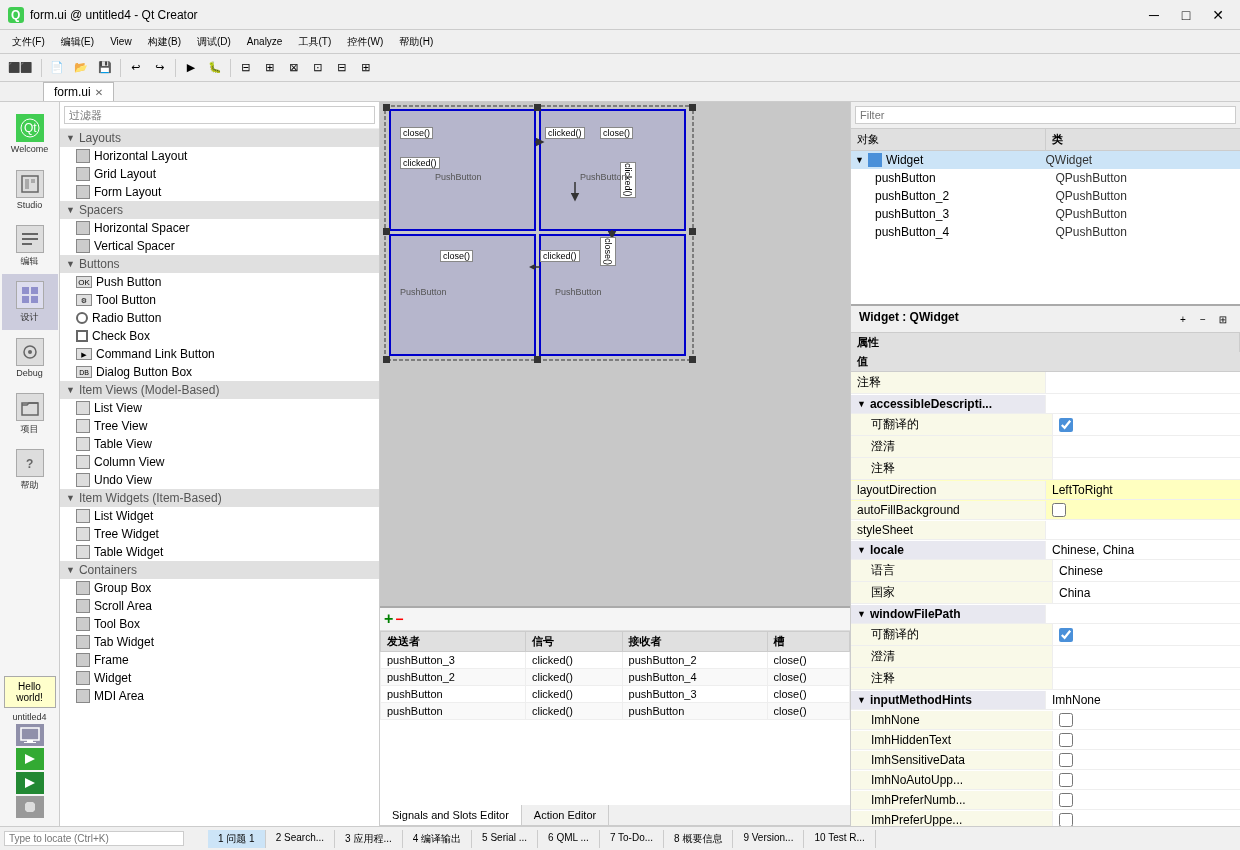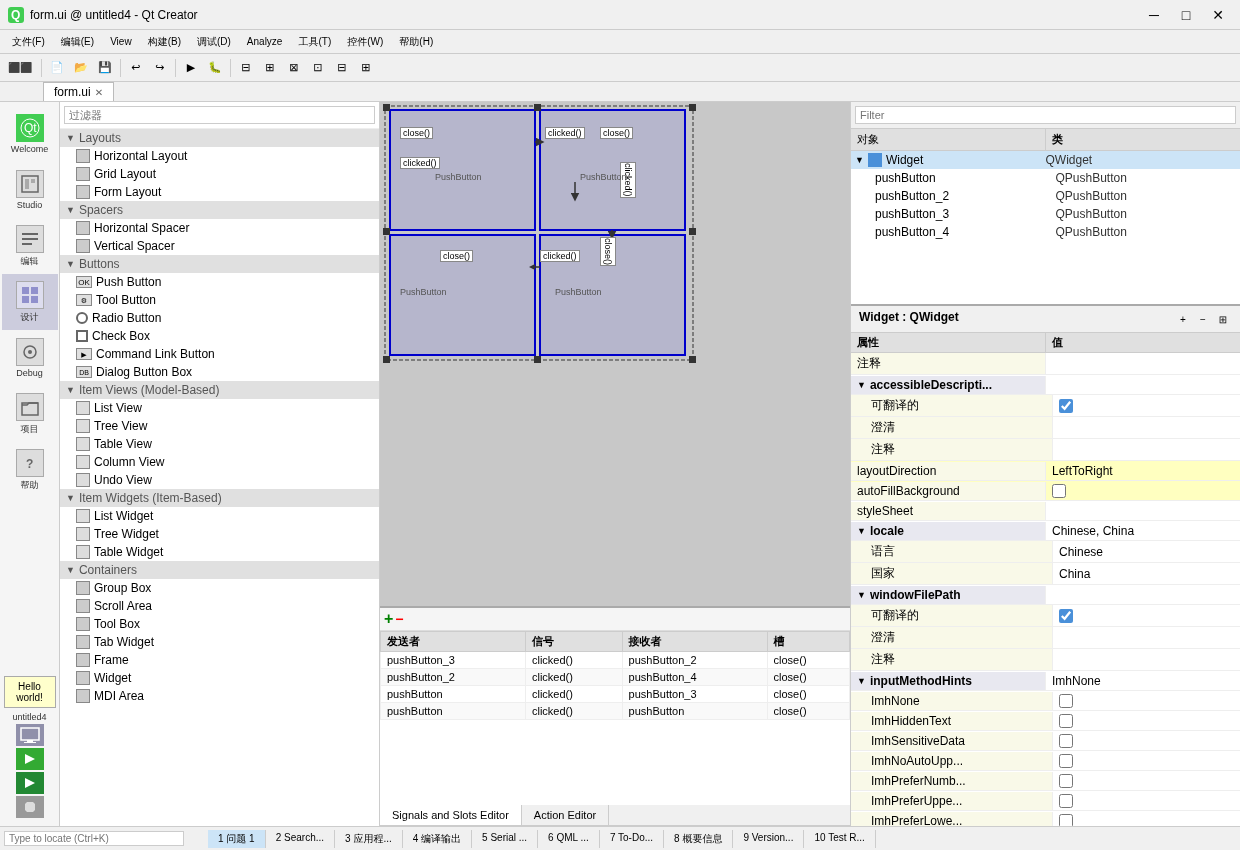--- a/index.html
+++ b/index.html
@@ -564,21 +564,21 @@
 
     <div class="right-bottom">
       <div class="props-header">
         <span class="props-title">Widget : QWidget</span>
         <div class="props-toolbar">
           <button class="props-toolbar-btn">+</button>
           <button class="props-toolbar-btn">−</button>
           <button class="props-toolbar-btn">⊞</button>
         </div>
       </div>
-      <div style="display:flex; background:#e0e0e0; border-bottom:1px solid #ccc;">
+      <div style="display:flex; background:#e0e0e0; border-bottom:1px solid #ccc;flex-direction:column;">
         <div style="flex:1; padding:2px 6px; font-size:11px; font-weight:bold; border-right:1px solid #ccc;">属性</div>
         <div style="flex:1; padding:2px 6px; font-size:11px; font-weight:bold;">值</div>
       </div>
       <div class="props-content">
 
         <div class="prop-row">
           <div class="prop-name">
               <span>注释</span>
             </div>
           <div class="prop-value"></div>

